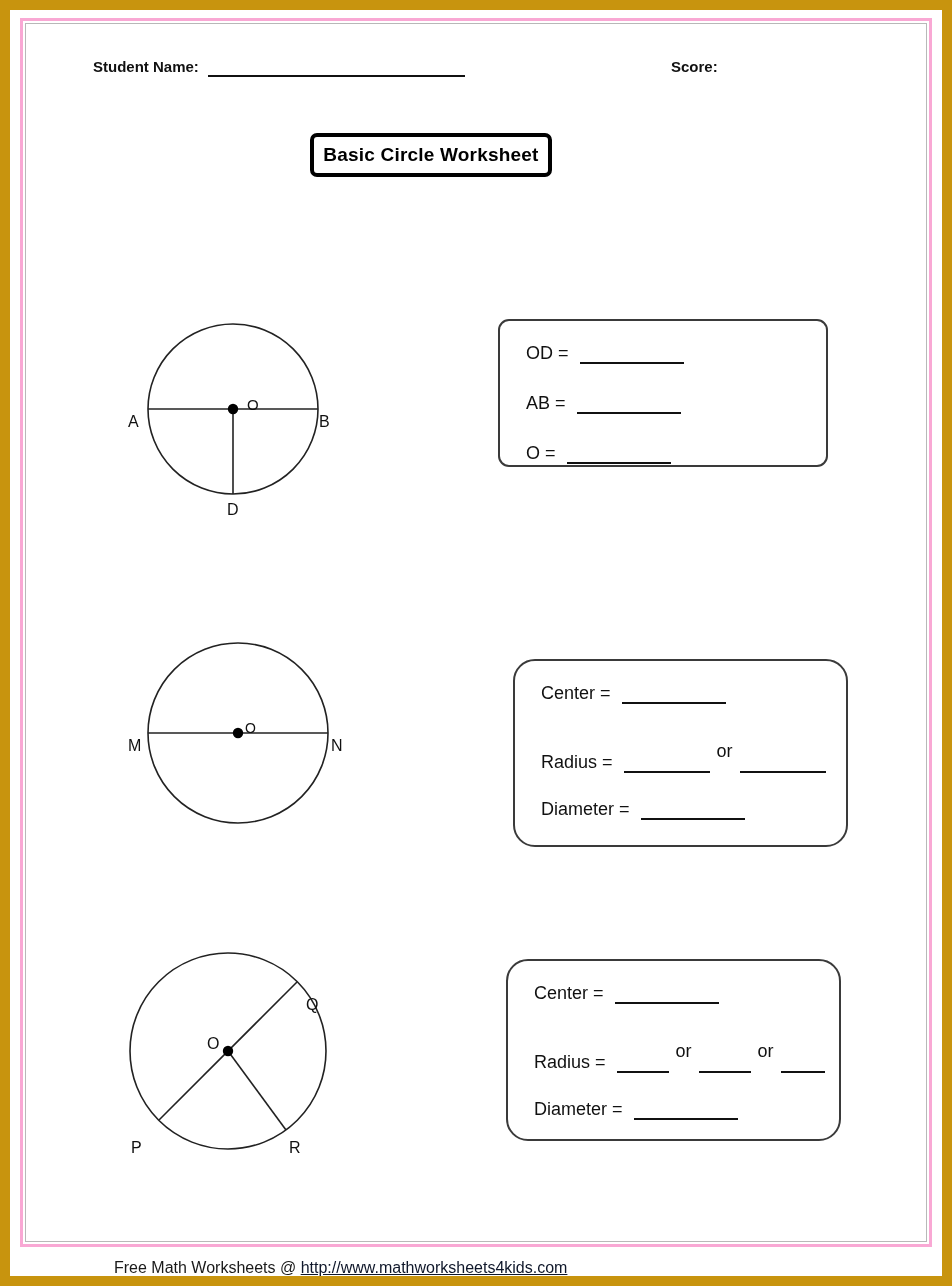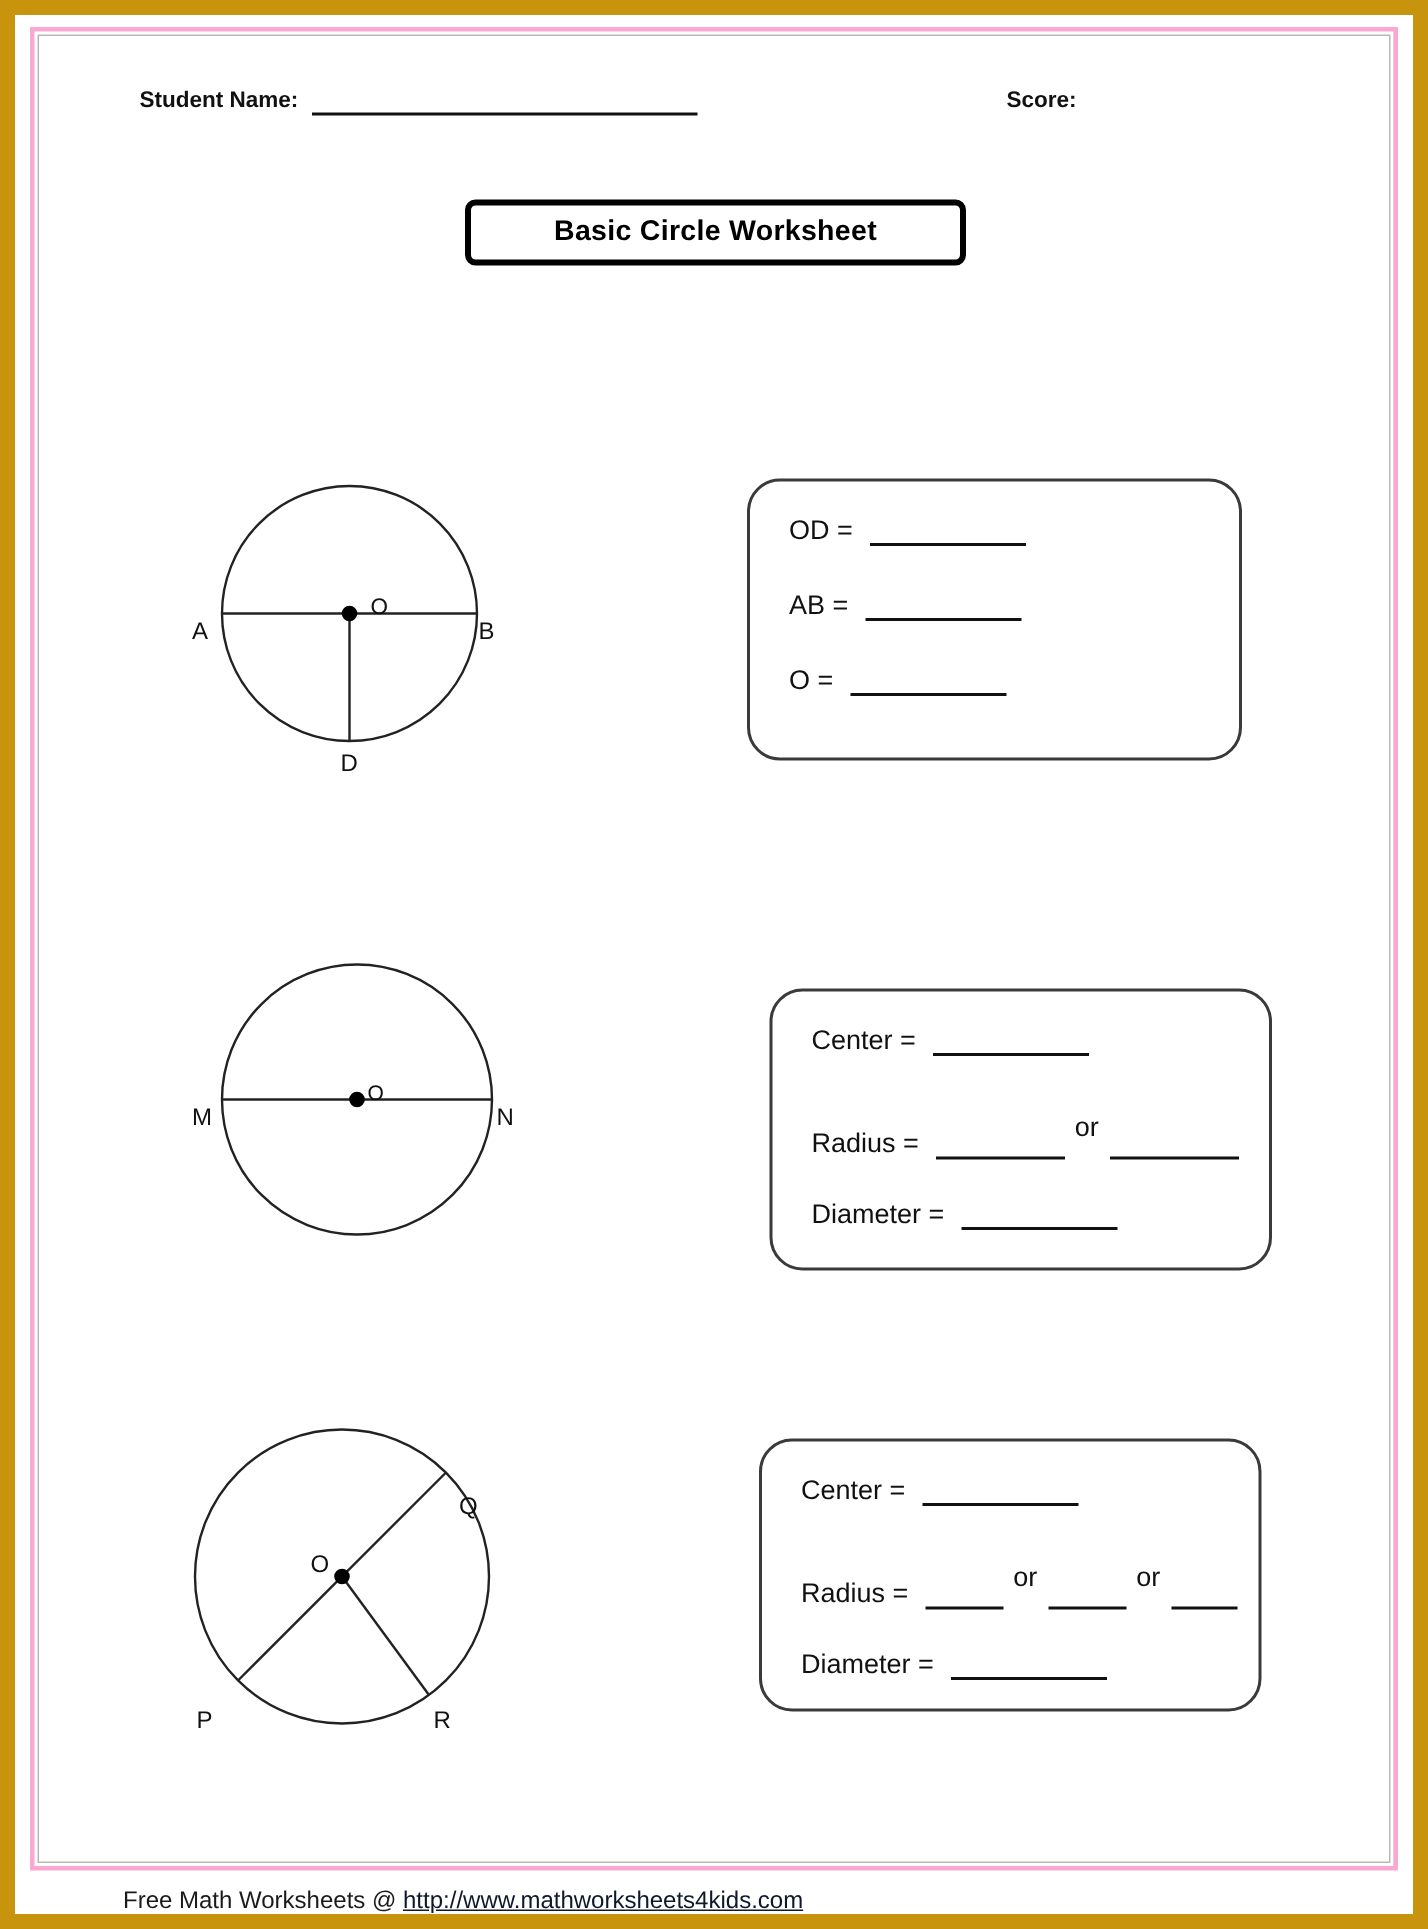--- a/index.html
+++ b/index.html
@@ -52,21 +52,21 @@
     width: 257px;
     height: 2px;
     background: #111111;
   }
 
   
   #title-box {
     position: absolute;
     left: 287px;
     top: 112px;
-    width: 334px;
+    width: 242px;
     height: 44px;
     box-sizing: border-box;
     border: 4px solid #000000;
     border-radius: 7px;
     display: flex;
     align-items: center;
     justify-content: center;
     background: #ffffff;
   }
   #title-text {
@@ -103,21 +103,21 @@
 
   
   .answer-box {
     position: absolute;
     box-sizing: border-box;
     border: 2px solid #3a3a3a;
     border-radius: 22px;
     background: #ffffff;
     padding: 22px 0 0 26px;
   }
-  #answer-box-1 { left: 475px; top: 18px; width: 330px; height: 188px; }
+  #answer-box-1 { left: 475px; top: 18px; width: 330px; height: 148px; border-radius: 11px; }
   #answer-box-2 { left: 490px; top: 38px; width: 335px; height: 188px; }
   #answer-box-3 { left: 483px; top: 28px; width: 335px; height: 182px; }
 
   .ans-line {
     display: flex;
     align-items: flex-end;
     font-size: 18px;
     color: #111111;
     margin-bottom: 26px;
     white-space: nowrap;
@@ -139,21 +139,21 @@
   
   #footer {
     position: absolute;
     left: 10px;
     top: 1249px;
     width: 912px;
     font-size: 16px;
     color: #1a1a1a;
     white-space: nowrap;
   }
-  #footer-text { margin-left: 62px; }
+  #footer-text { margin-left: 94px; }
   #footer-link {
     color: #0f172a;
   }
 </style>
 </head>
 <body>
 
 <div id="page">
   <div id="sheet">
 

